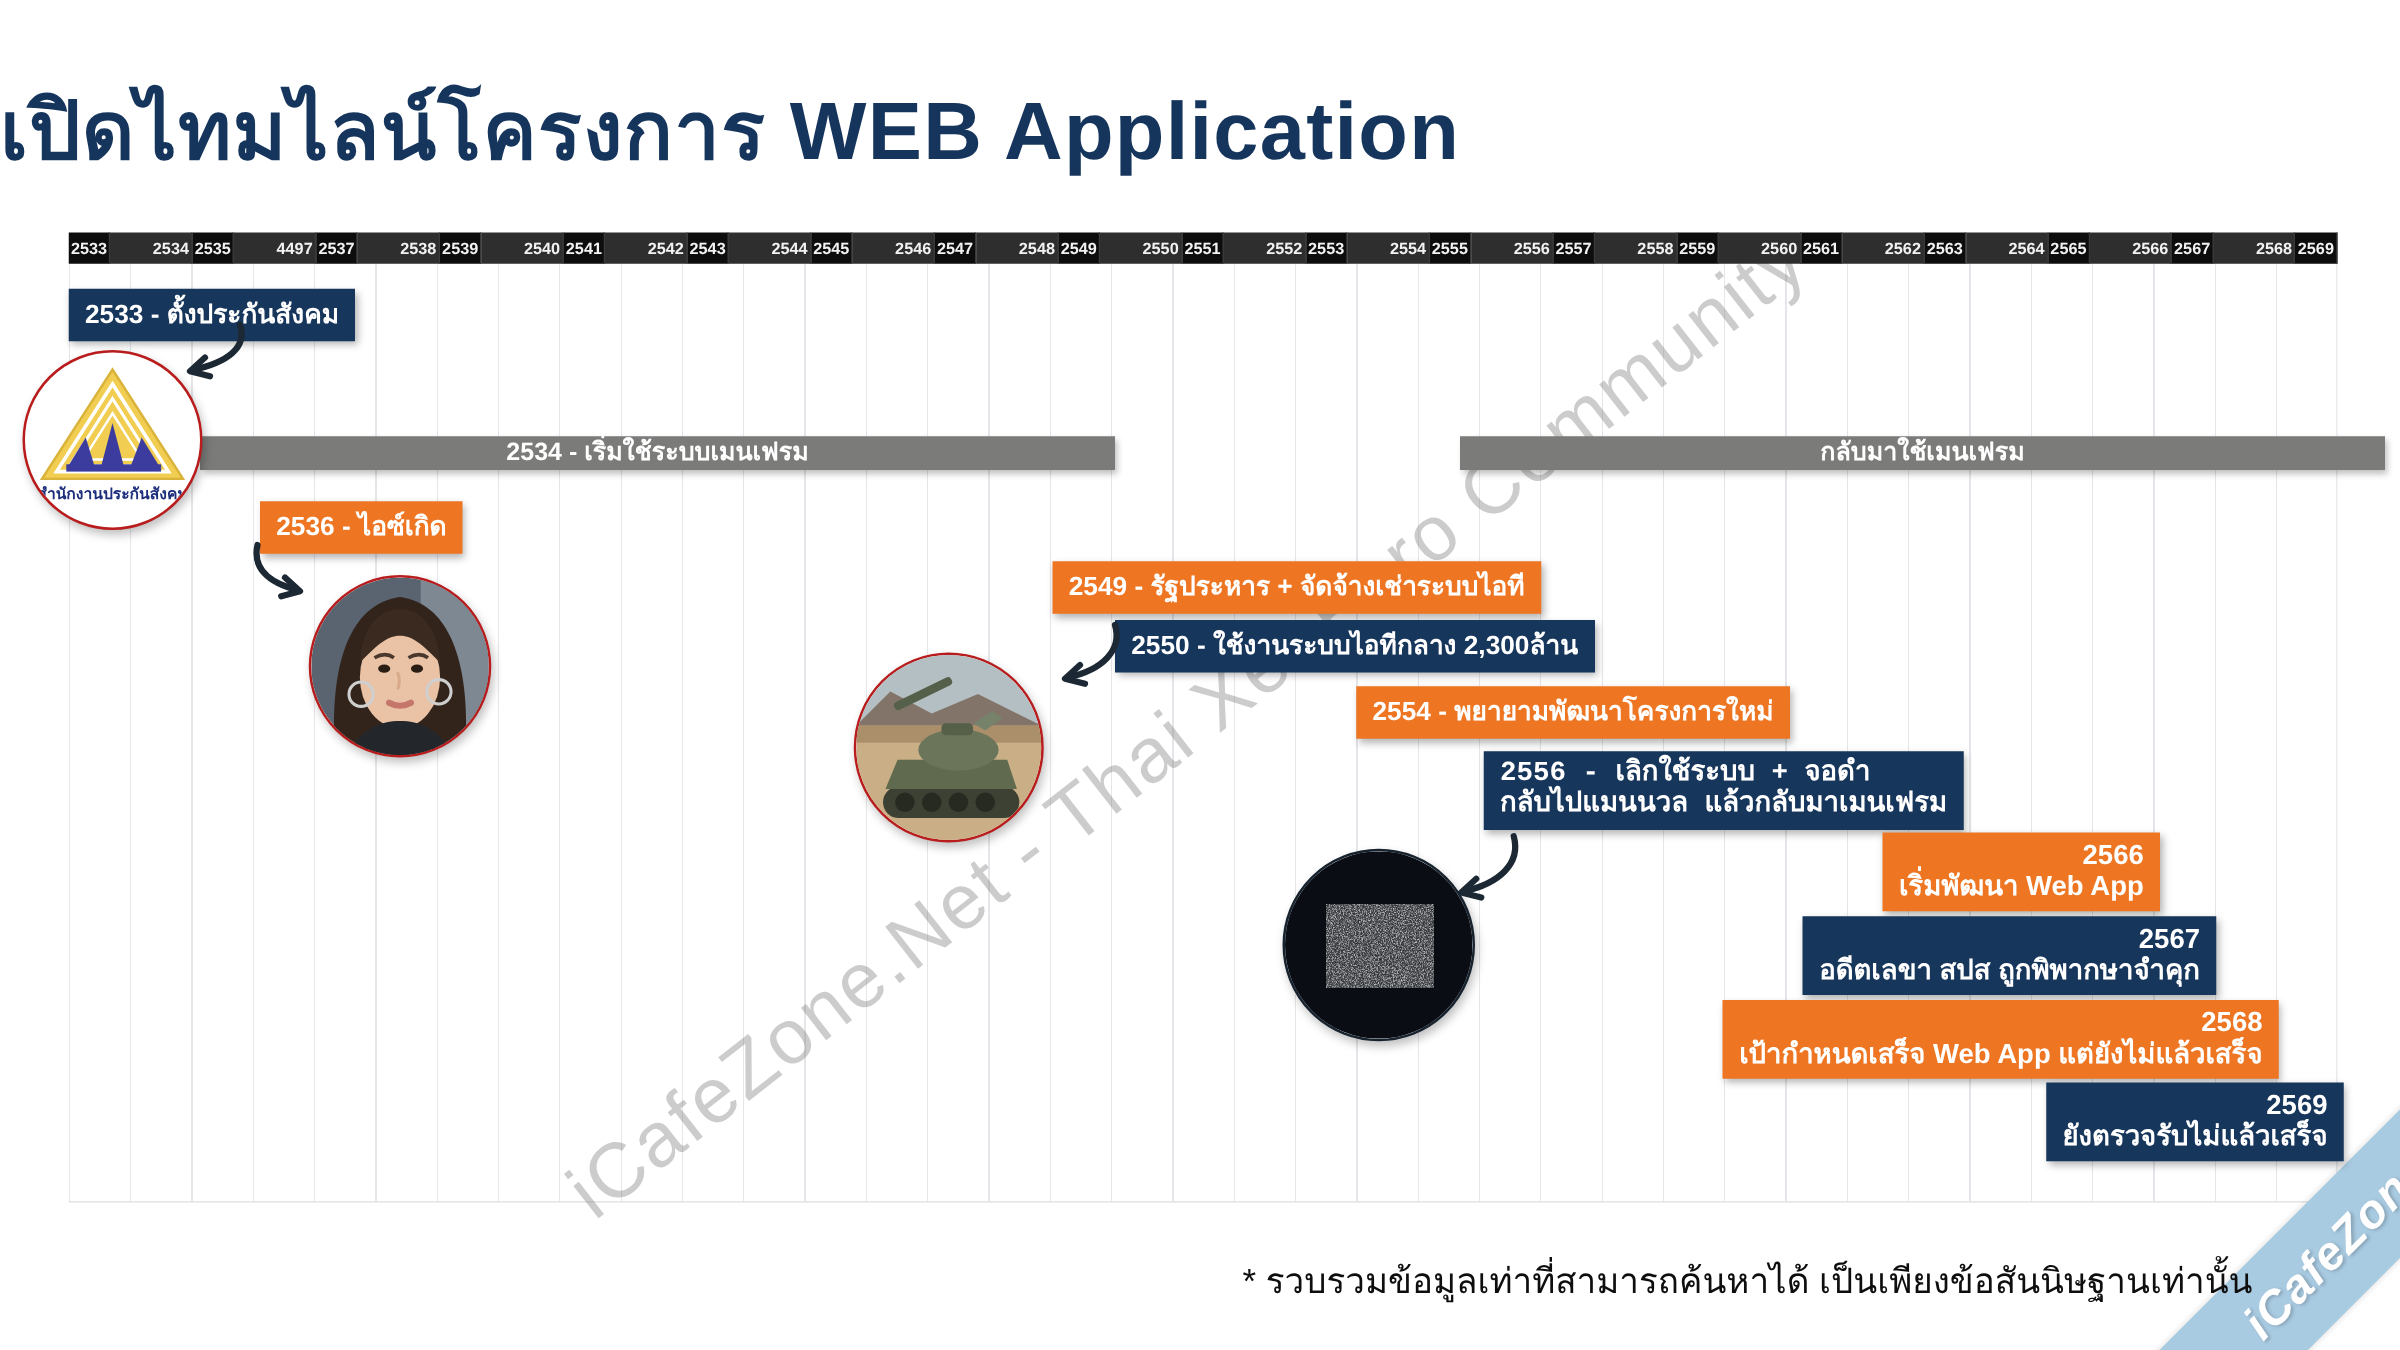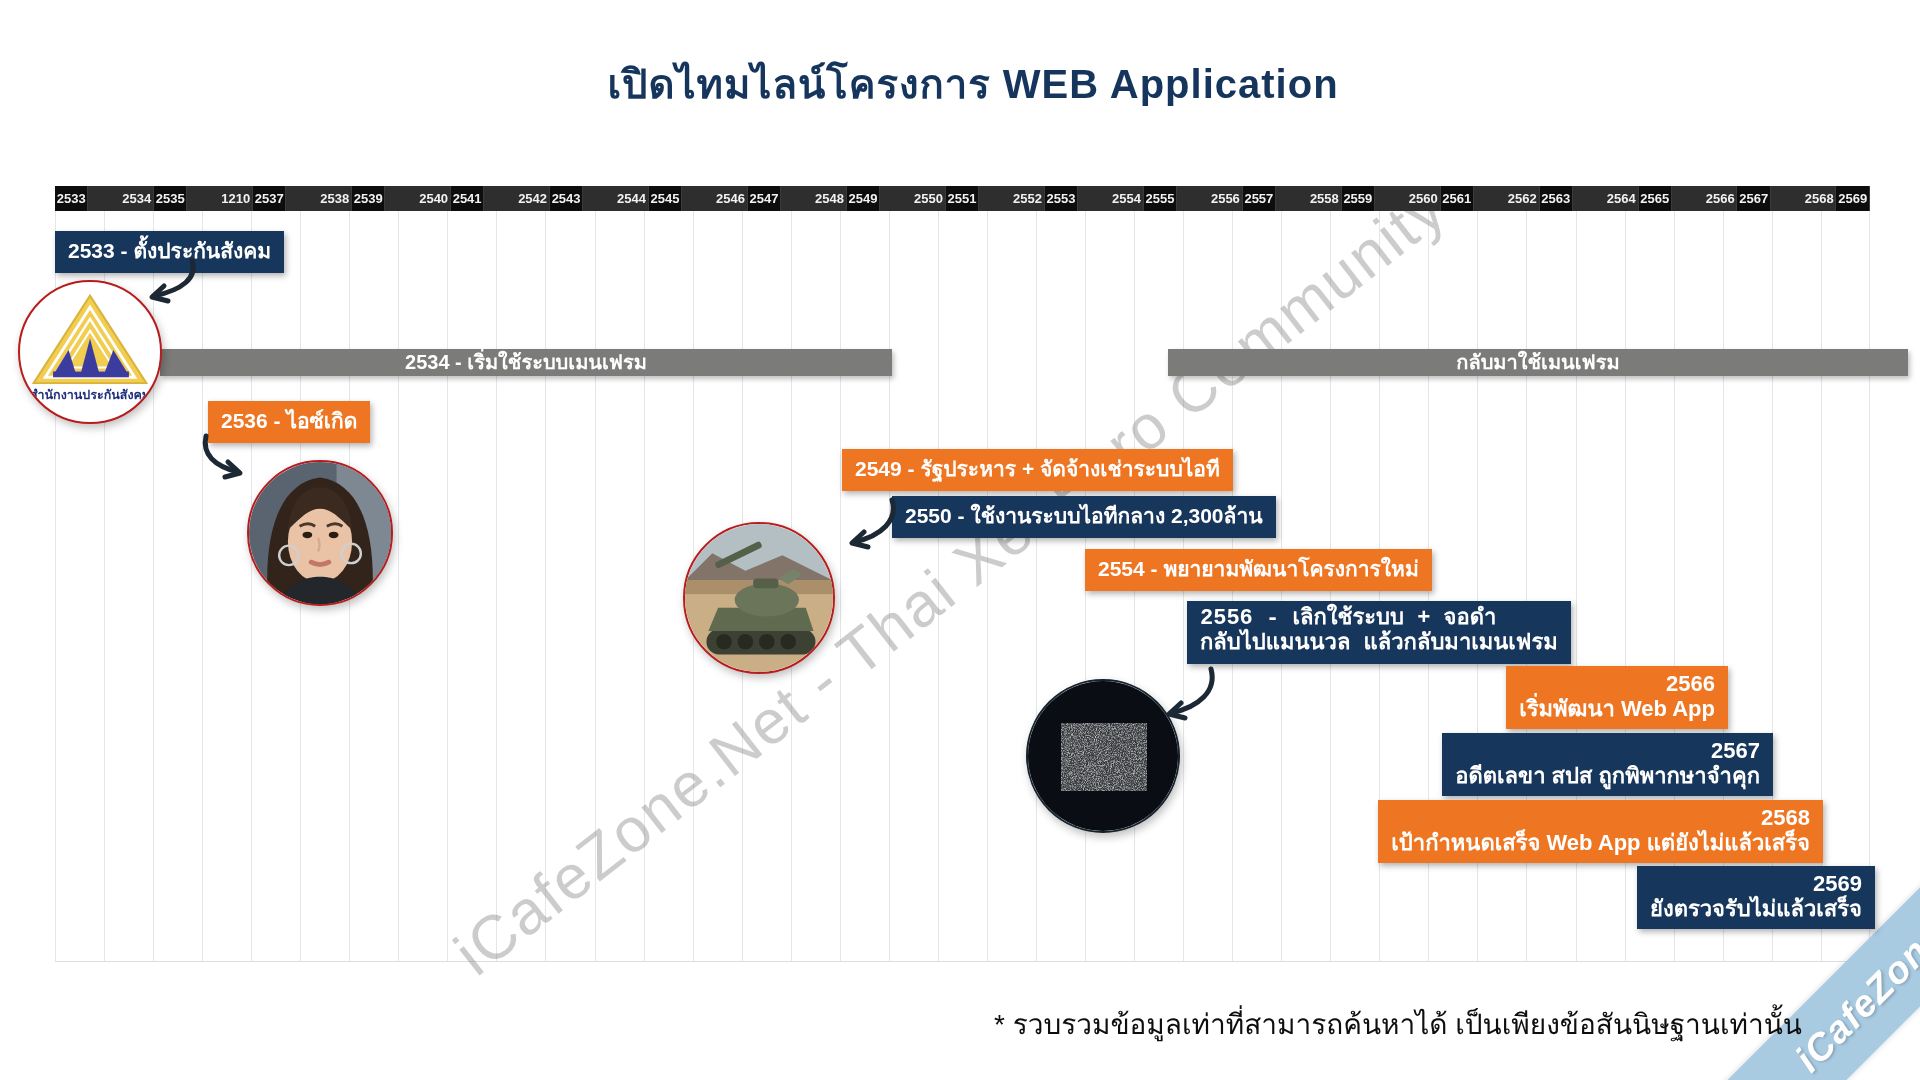--- a/index.html
+++ b/index.html
@@ -5,22 +5,22 @@
   * { margin:0; padding:0; box-sizing:border-box; }
   html,body { background:#ffffff; }
   body { font-family:"Liberation Sans","DejaVu Sans",sans-serif; }
   #canvas {
     position:relative; width:1920px; height:1080px; background:#ffffff;
     overflow:hidden;
   }
   
   .title {
     position:absolute; top:52px; left:0; width:100%;
-    text-align:center; font-size:40px; font-weight:800; color:#16355c;
-    letter-spacing:1px; z-index:3;padding-left:26px;
+    font-size:65px; font-weight:800; color:#16355c;
+    letter-spacing:1px; z-index:3;
   }
   
   .year-strip {
     position:absolute; left:55px; top:186px; width:1815px; height:25px;
     display:flex; z-index:3;
   }
   .year-cell {
     flex:1 1 0; background:#0d0d0d; color:#f2f2f2;
     font-size:13px; font-weight:700; text-align:center; line-height:25px;
     border-right:1px solid #3a3a3a;
@@ -113,21 +113,21 @@
 <body>
 
 <div id="canvas">
 
   <h1 class="title">เปิดไทมไลน์โครงการ WEB Application</h1>
 
   <div class="year-strip">
       <div class="year-cell">2533</div>
       <div class="year-cell alt">2534</div>
       <div class="year-cell">2535</div>
-      <div class="year-cell alt">1210</div>
+      <div class="year-cell alt">4497</div>
       <div class="year-cell">2537</div>
       <div class="year-cell alt">2538</div>
       <div class="year-cell">2539</div>
       <div class="year-cell alt">2540</div>
       <div class="year-cell">2541</div>
       <div class="year-cell alt">2542</div>
       <div class="year-cell">2543</div>
       <div class="year-cell alt">2544</div>
       <div class="year-cell">2545</div>
       <div class="year-cell alt">2546</div>

